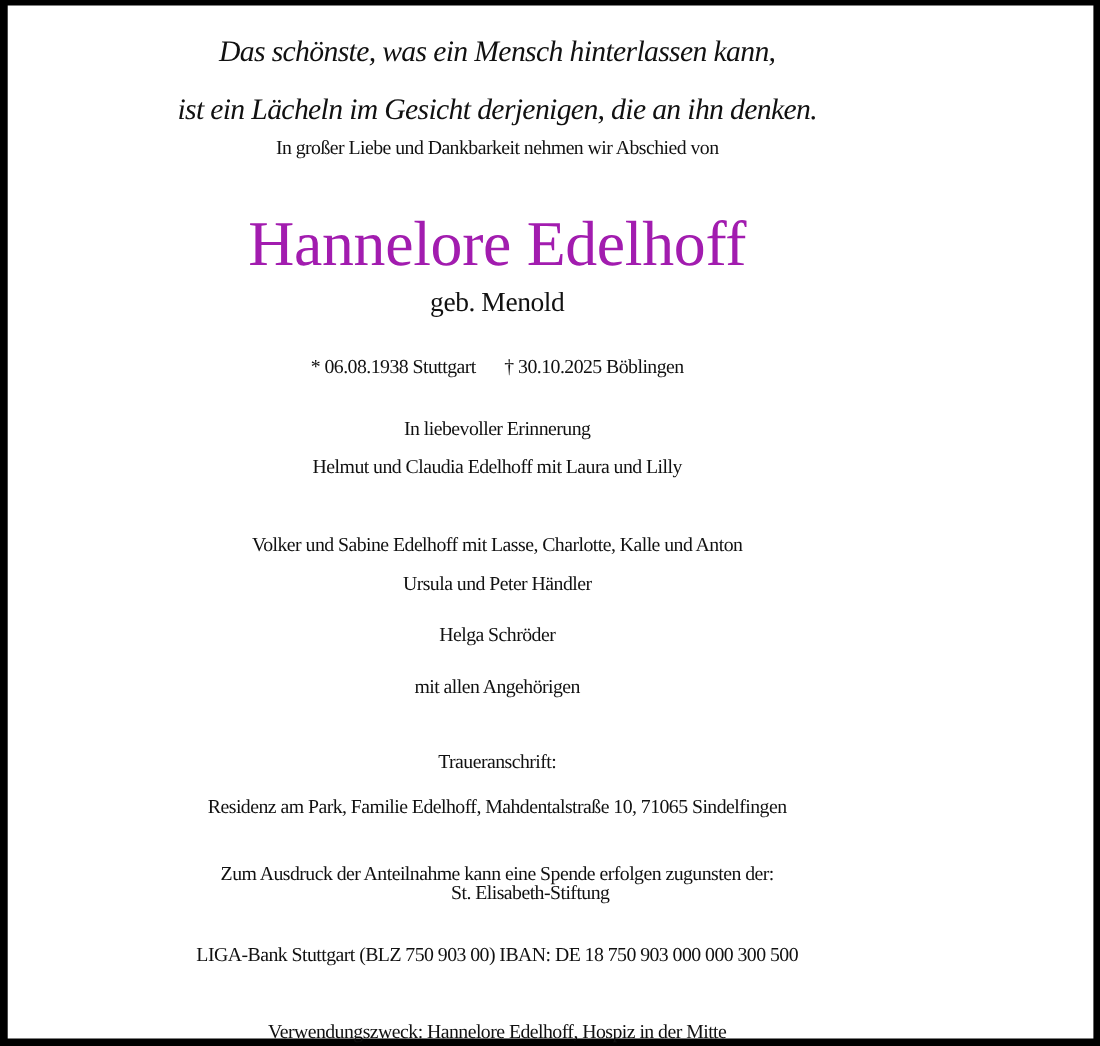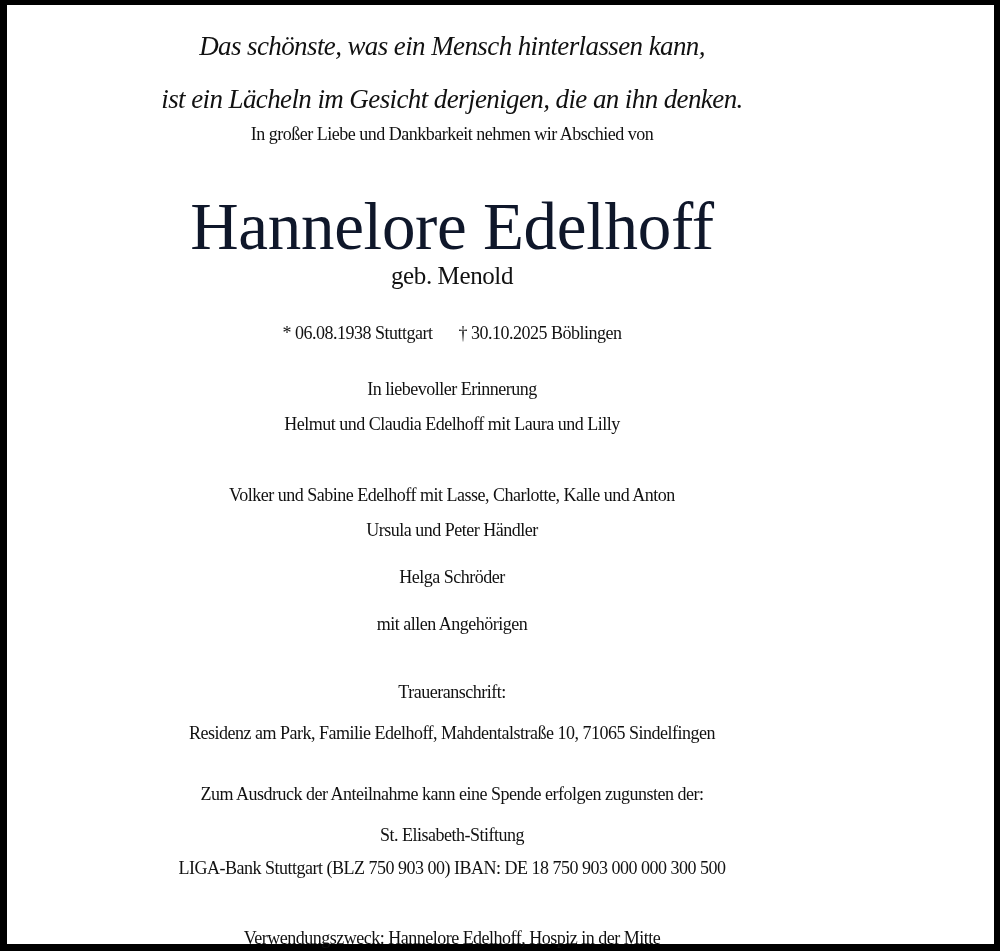--- a/index.html
+++ b/index.html
@@ -38,23 +38,23 @@
     .quote {
       font-style: italic;
       font-size: 27px;
       letter-spacing: -0.6px;
     }
     .std {
       font-size: 18px;
       letter-spacing: -0.5px;
     }
     .name {
-      font-size: 67px;
+      font-size: 58px;
       letter-spacing: -0.3px;
-      color: #0f172a;
+      color: #a21caf;
     }
     .small {
       font-size: 25px;
       letter-spacing: -0.4px;
     }
     .dates .gap {
       display: inline-block;
       width: 26px;
     }
   </style>
@@ -81,15 +81,15 @@
 <div class="line std" style="top:415px;">Helmut und Claudia Edelhoff mit Laura und Lilly</div>
 <div class="line std" style="top:474px;margin-top:12px;">Volker und Sabine Edelhoff mit Lasse, Charlotte, Kalle und Anton</div>
 <div class="line std" style="top:521px;">Ursula und Peter Händler</div>
 <div class="line std" style="top:568px;">Helga Schröder</div>
 <div class="line std" style="top:615px;">mit allen Angehörigen</div>
 
 <div class="line std" style="top:683px;">Traueranschrift:</div>
 <div class="line std" style="top:724px;">Residenz am Park, Familie Edelhoff, Mahdentalstraße 10, 71065 Sindelfingen</div>
 
 <div class="line std" style="top:785px;">Zum Ausdruck der Anteilnahme kann eine Spende erfolgen zugunsten der:</div>
-<div class="line std" style="top:826px;">St. Elisabeth-Stiftung</div>
+<div class="line std" style="top:802px;padding-left:30px;">St. Elisabeth-Stiftung</div>
 <div class="line std" style="top:859px;">LIGA-Bank Stuttgart (BLZ 750 903 00) IBAN: DE 18 750 903 000 000 300 500</div>
 <div class="line std" style="top:892px;margin-top:37px;">Verwendungszweck: Hannelore Edelhoff, Hospiz in der Mitte</div>
 
 </body></html>

